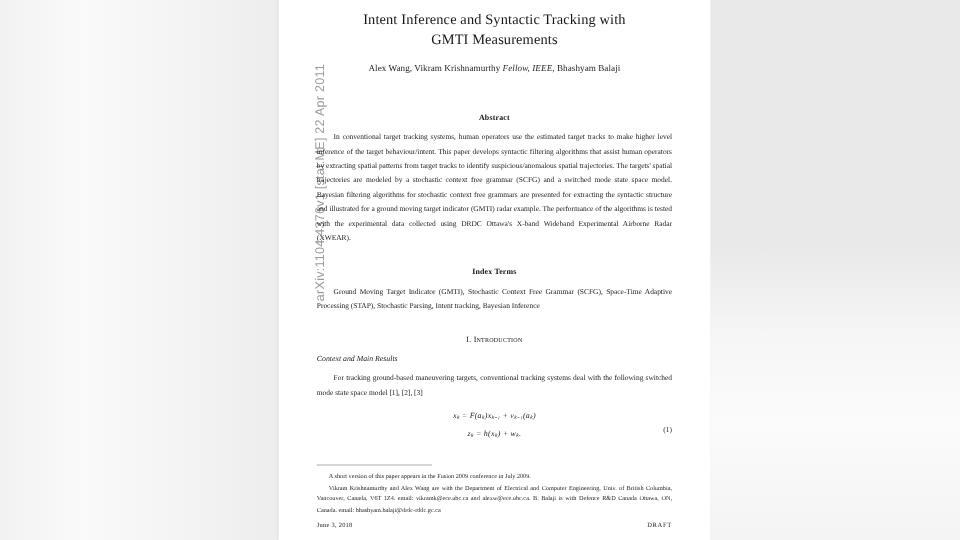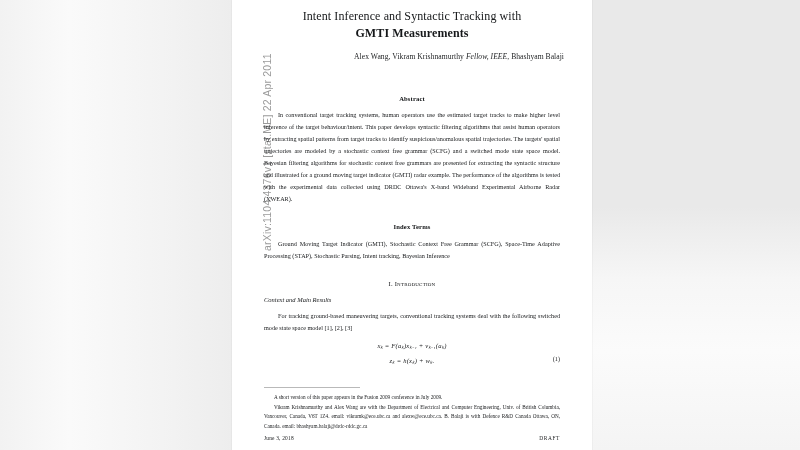--- a/index.html
+++ b/index.html
@@ -77,25 +77,25 @@
 
   .title {
     margin-top: 8px;
     text-align: center;
     font-size: 12px;
     line-height: 1.45;
     color: #16181a;
     font-weight: normal;
     letter-spacing: 0.1px;
   }
-  .title .line2 { display: block; font-weight: bold; }
+  .title .line2 { display: block; }
 
   .authors {
     margin-top: 9px;
-    text-align: right;
+    text-align: center;
     font-size: 7.6px;
     color: #1d1f21;
     letter-spacing: 0.05px;
   }
   .authors i { font-style: italic; }
 
   .sec-head {
     text-align: center;
     font-size: 6.6px;
     font-weight: bold;

